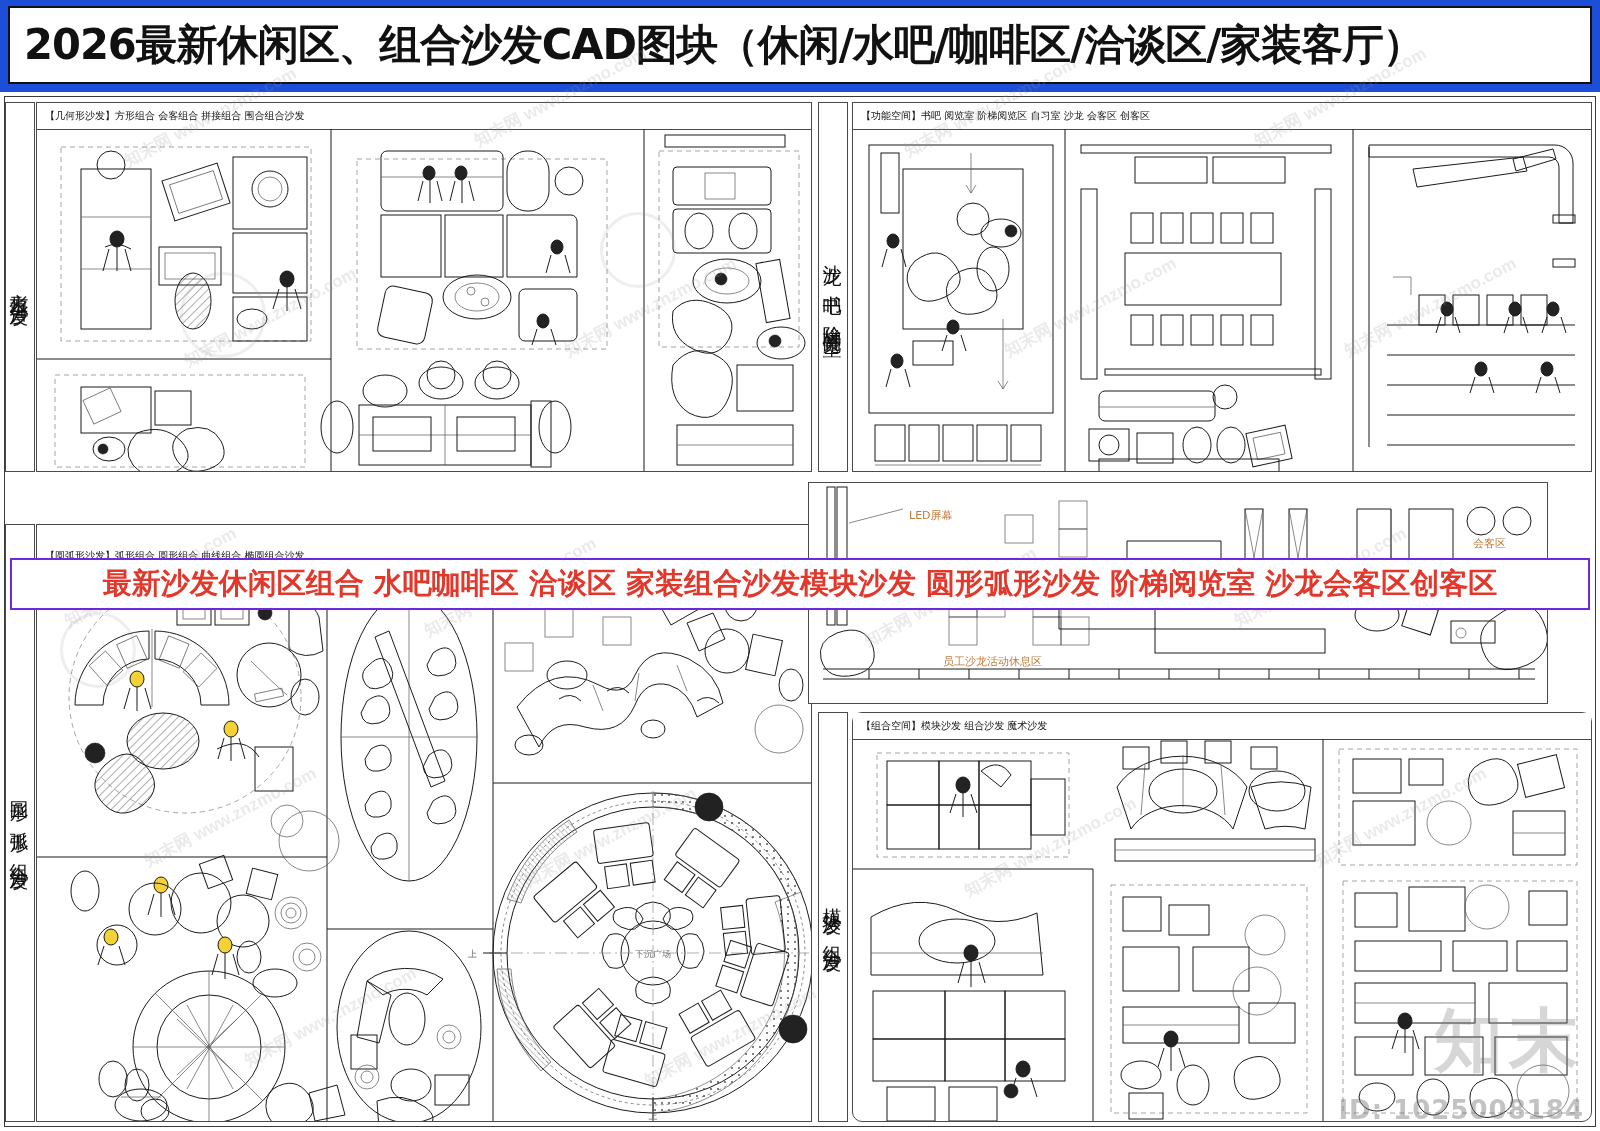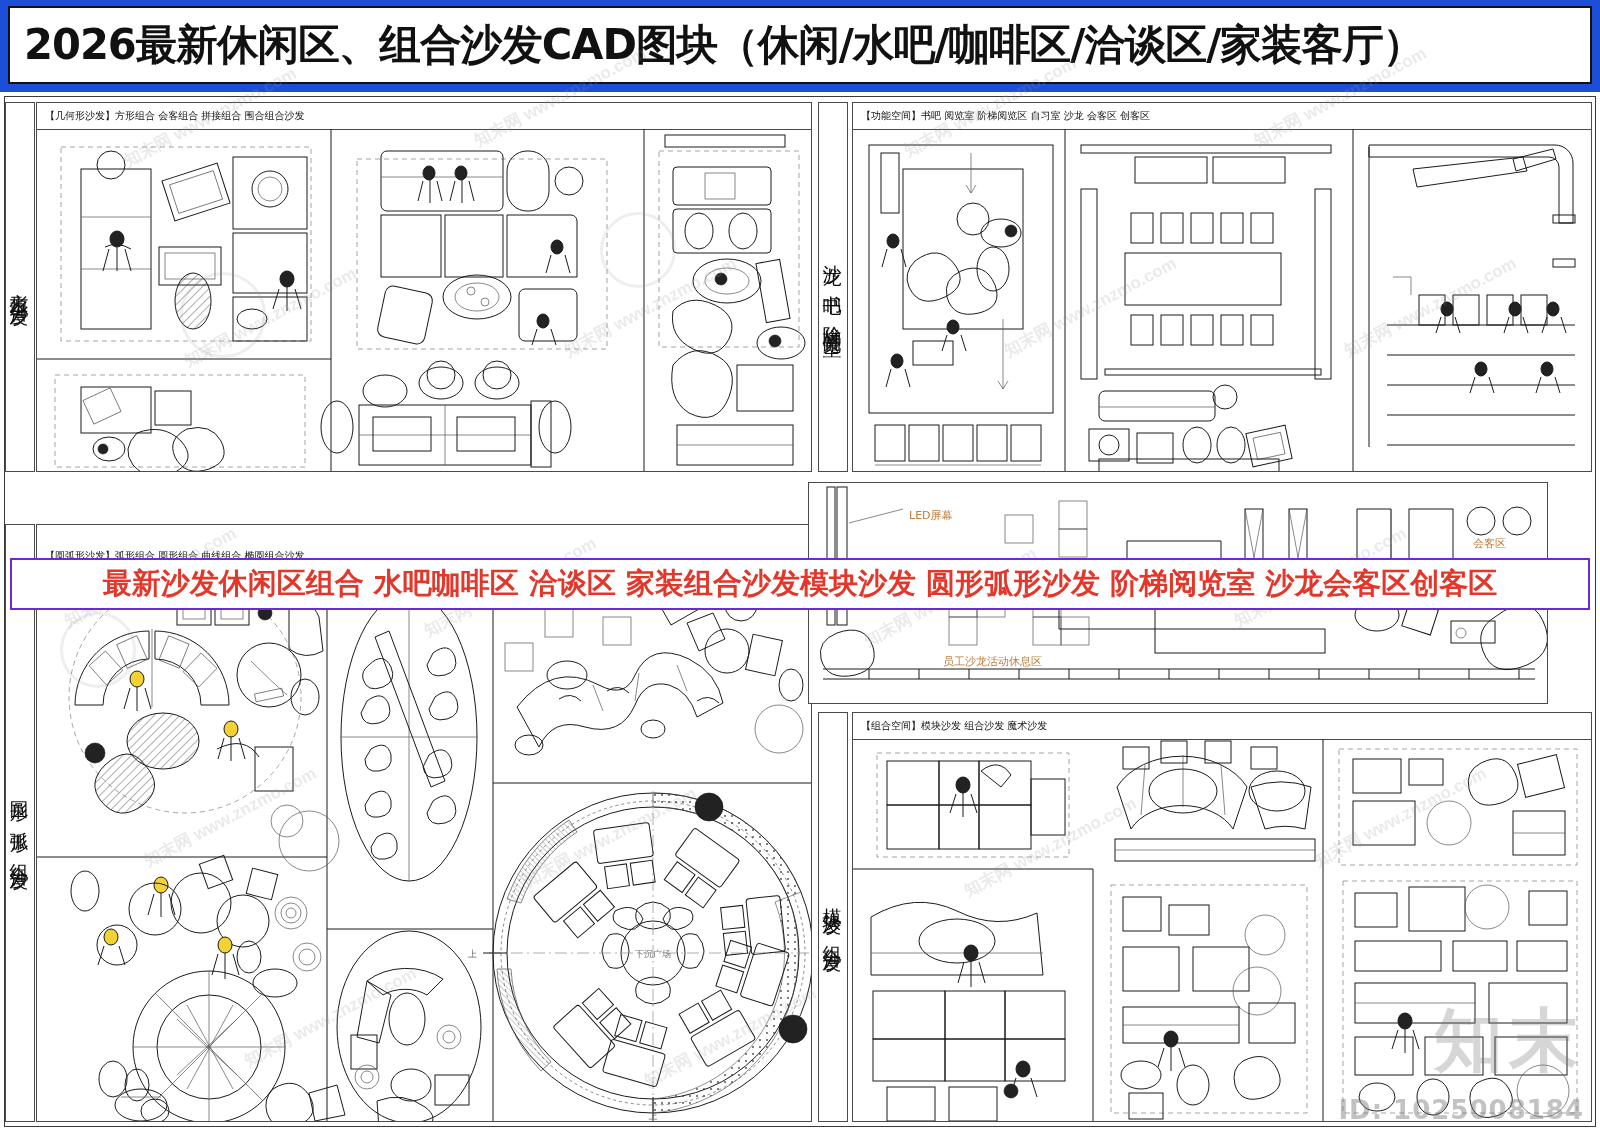--- a/index.html
+++ b/index.html
@@ -696,21 +696,21 @@
             </g>
           </g>
 
           <path class="cad" d="M686 134 q34 -26 48 4 q14 30 -16 44 q-34 14 -44 -14 q-8 -22 12 -34z"></path>
 
           <path class="cad" d="M28 150 q28 -10 36 14 q6 22 -18 28 q-28 6 -34 -16 q-4 -18 16 -26z"></path>
         </svg>
       </div>
     </div>
 
-    <div class="panel" style="left:852px;top:620px;width:740px;height:410px;">
+    <div class="panel" style="left:852px;top:620px;width:740px;height:410px;border-radius:10px;">
       <div class="panel-hd">【组合空间】模块沙发  组合沙发  魔术沙发</div>
       <div class="panel-body">
         <svg width="740" height="384" viewBox="0 0 740 384">
 
           <line class="cad" x1="240" y1="130" x2="240" y2="384"></line>
           <line class="cad" x1="470" y1="0" x2="470" y2="384"></line>
           <line class="cad" x1="0" y1="130" x2="240" y2="130"></line>
 
           <rect class="cad-dash" x="24" y="14" width="192" height="104"></rect>
           <rect class="cad" x="34" y="22" width="52" height="44"></rect>

